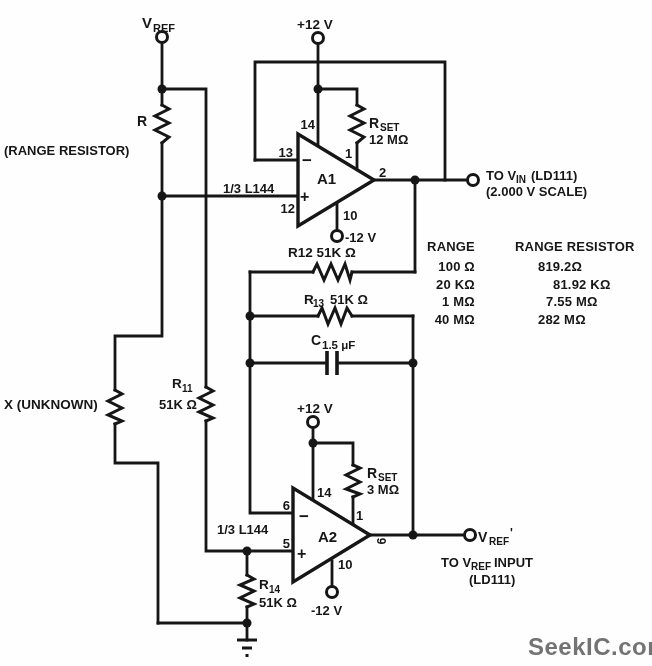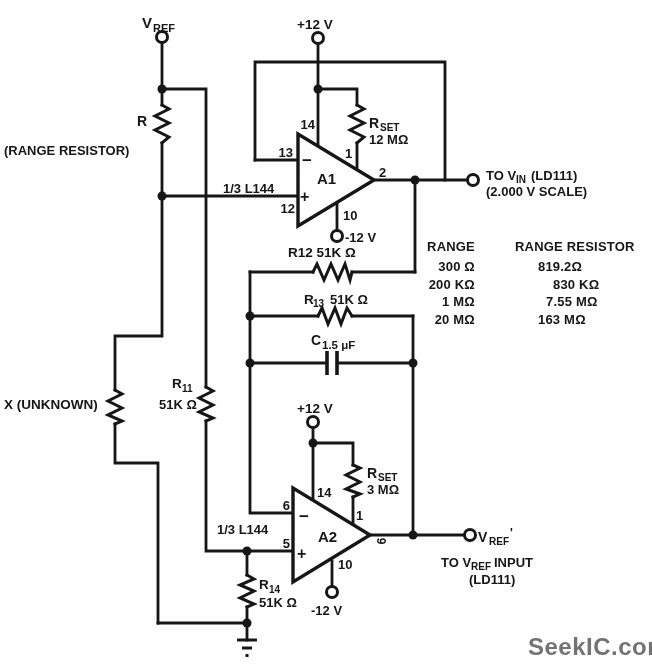--- a/index.html
+++ b/index.html
@@ -167,32 +167,32 @@
     <text x="469" y="584" font-size="13">(LD111)</text>
   </g>
 </svg>
 
   <div class="tbl">
     <div class="trow thead">
       <span class="c1">RANGE</span>
       <span class="c2">RANGE RESISTOR</span>
     </div>
     <div class="trow">
-      <span class="c1">300 Ω</span>
+      <span class="c1">100 Ω</span>
       <span class="c2">819.2Ω</span>
     </div>
     <div class="trow">
-      <span class="c1">200 KΩ</span>
-      <span class="c2">830 KΩ</span>
+      <span class="c1">20 KΩ</span>
+      <span class="c2">81.92 KΩ</span>
     </div>
     <div class="trow">
       <span class="c1">1 MΩ</span>
       <span class="c2">7.55 MΩ</span>
     </div>
     <div class="trow">
-      <span class="c1">20 MΩ</span>
-      <span class="c2">163 MΩ</span>
+      <span class="c1">40 MΩ</span>
+      <span class="c2">282 MΩ</span>
     </div>
   </div>
 
   <div class="watermark">SeekIC.com</div>
 
 </div>
 
 </body></html>

